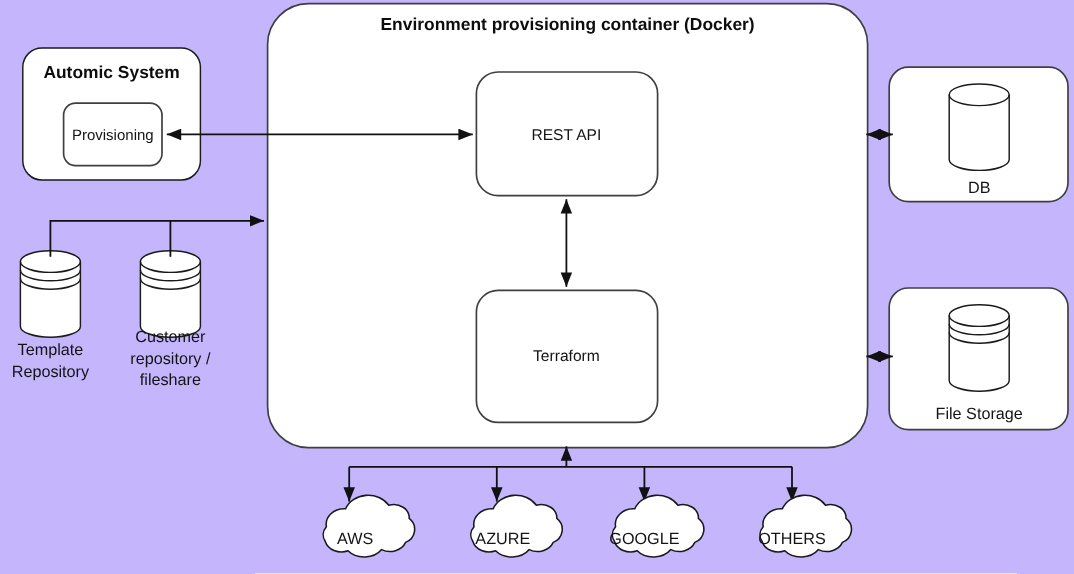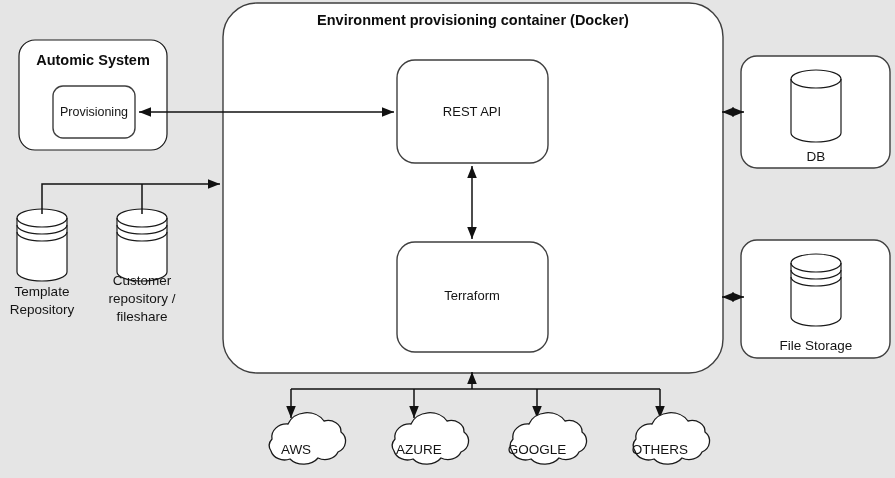--- a/index.html
+++ b/index.html
@@ -8,21 +8,21 @@
     padding: 0;
     background: #ffffff;
   }
   body {
     font-family: "Liberation Sans", "DejaVu Sans", sans-serif;
   }
   #diagram-root {
     position: relative;
     width: 895px;
     height: 478px;
-    background: #e5e5e5;
+    background: #c4b5fd;
     overflow: hidden;
   }
   #diagram-svg {
     position: absolute;
     top: 0;
     left: 0;
     width: 895px;
     height: 478px;
   }
   .node-box {

